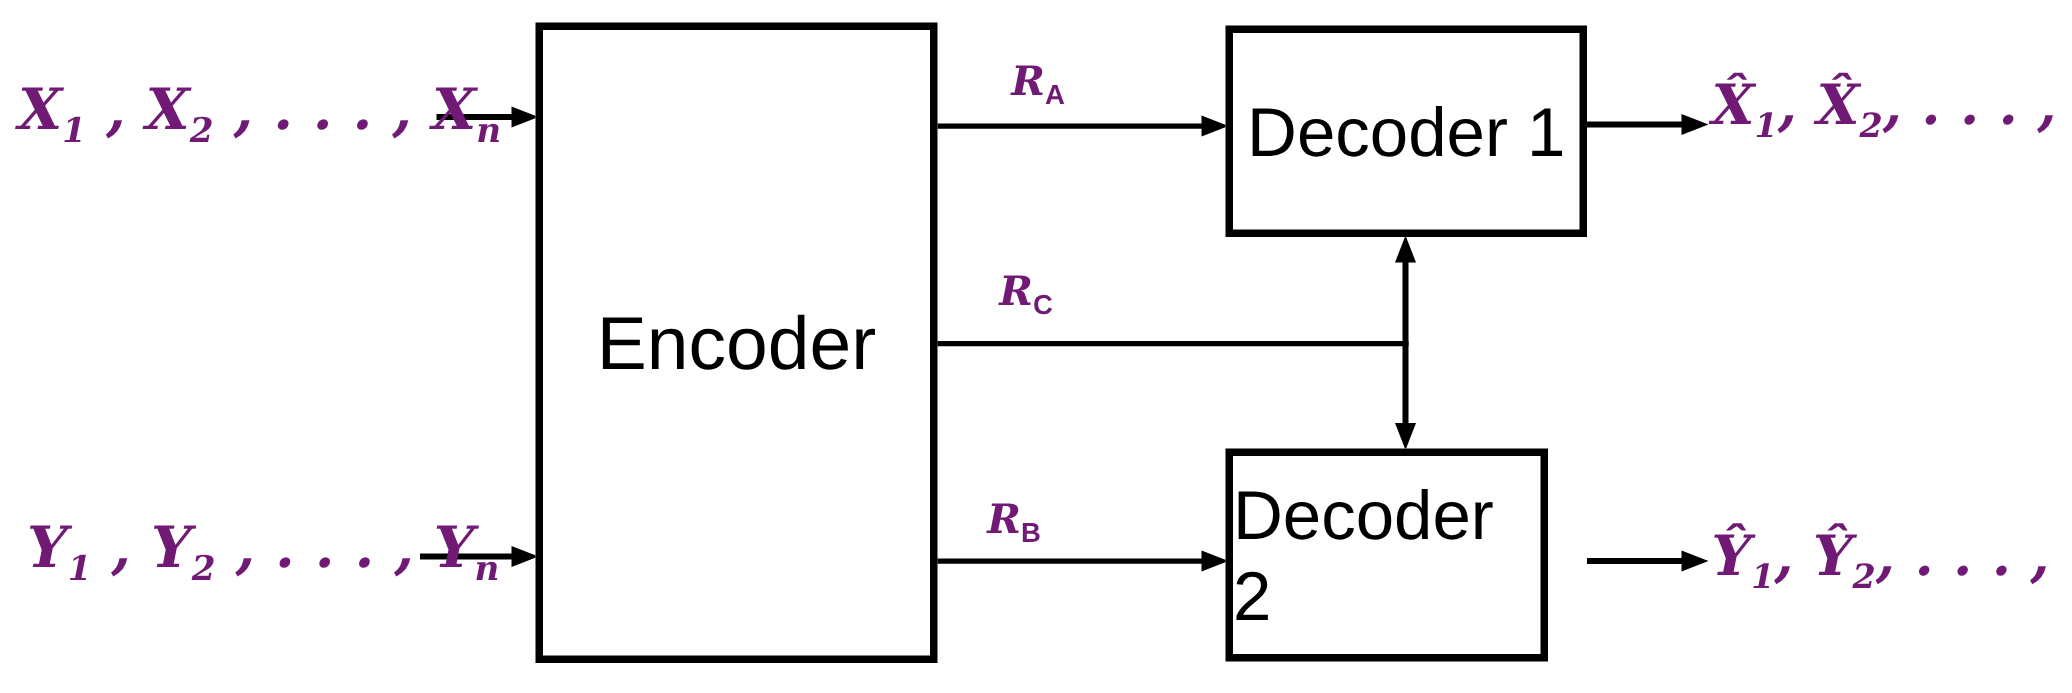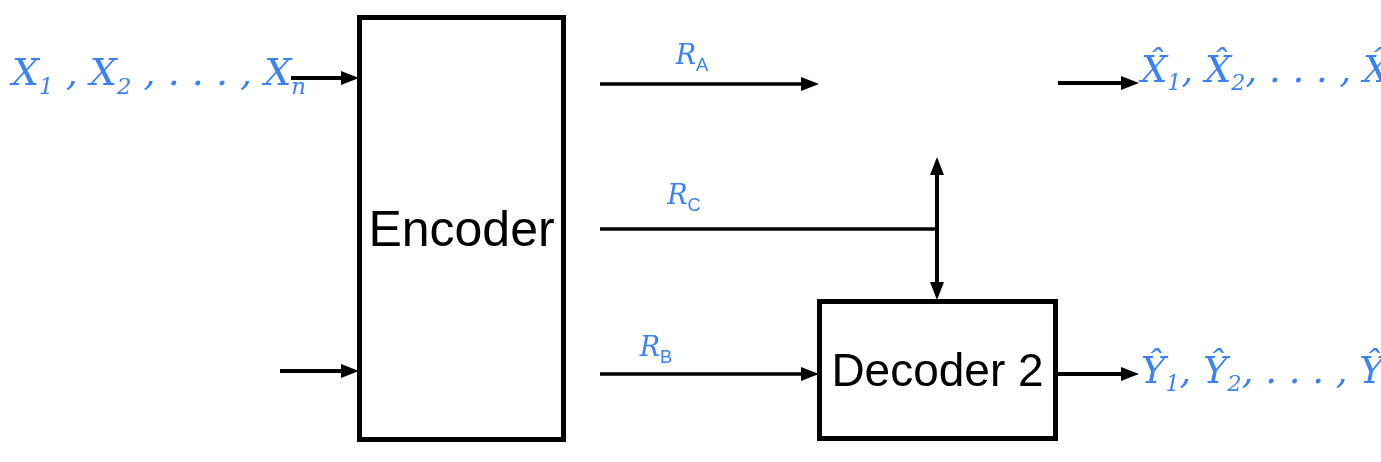--- a/index.html
+++ b/index.html
@@ -13,48 +13,49 @@
   .wires{position:absolute;left:0;top:0;width:1381px;height:462px;}
   .box{
     position:absolute;
     box-sizing:border-box;
     border:5px solid #000;
     background:#fff;
     display:flex;align-items:center;justify-content:center;
     color:#000;
     font-family:"Liberation Sans",sans-serif;
   }
-  .encoder-box{left:357px;top:15px;width:209px;height:427px;font-size:50px;}
+  .encoder-box{left:357px;top:15px;width:268px;height:427px;font-size:50px;}
   .decoder1-box{left:817px;top:17px;width:241px;height:141px;font-size:46px;}
-  .decoder2-box{left:817px;top:299px;width:241px;height:142px;font-size:46px;}
+  .decoder2-box{left:817px;top:299px;width:215px;height:142px;font-size:46px;}
   .math{
     position:absolute;
-    color:#3b82f6;
+    color:#701a75;
     font-family:"DejaVu Serif","Liberation Serif",serif;
     font-style:italic;
     white-space:nowrap;
     line-height:1.1;
+    font-weight:bold;
   }
   .math sub{line-height:0;}
   .io{font-size:38px;transform:translateY(-50%);}
   .io sub{font-size:60%;}
   .io-out{font-size:37px;}
   .rate{font-size:27px;transform:translate(-50%,-50%);}
   .rate sub{
     font-size:68%;
     font-style:normal;
     font-family:"Liberation Sans",sans-serif;
   }
   .input-x-label{left:12px;top:73px;}
   .input-y-label{left:18px;top:365px;}
   .output-x-label{left:1141px;top:70px;}
   .output-y-label{left:1141px;top:371px;}
   .ra-label{left:692px;top:55px;}
   .rc-label{left:684px;top:195px;}
-  .rb-label{left:656px;top:347px;}
+  .rb-label{left:676px;top:347px;}
 </style>
 </head>
 <body>
 
 <div class="canvas">
 
   <svg class="wires" viewBox="0 0 1381 462" aria-hidden="true">
 
     <g>
       <line x1="291" y1="78" x2="346" y2="78" stroke="#000" stroke-width="4"></line>
@@ -93,24 +94,28 @@
 
     <g>
       <line x1="1058" y1="374" x2="1126" y2="374" stroke="#000" stroke-width="4"></line>
       <polygon points="1139,374 1121,367 1121,381" fill="#000"></polygon>
     </g>
   </svg>
 
   <div class="box encoder-box">
     <span>Encoder</span>
   </div>
+  <div class="box decoder1-box">
+    <span>Decoder 1</span>
+  </div>
   <div class="box decoder2-box">
     <span>Decoder 2</span>
   </div>
 
   <div class="math io input-x-label">X<sub>1</sub> , X<sub>2</sub> , . . . , X<sub>n</sub></div>
+  <div class="math io input-y-label">Y<sub>1</sub> , Y<sub>2</sub> , . . . , Y<sub>n</sub></div>
   <div class="math io io-out output-x-label">X̂<sub>1</sub>, X̂<sub>2</sub>, . . . , X̂</div>
   <div class="math io io-out output-y-label">Ŷ<sub>1</sub>, Ŷ<sub>2</sub>, . . . , Ŷ</div>
   <div class="math rate ra-label">R<sub>A</sub></div>
   <div class="math rate rc-label">R<sub>C</sub></div>
   <div class="math rate rb-label">R<sub>B</sub></div>
 
 </div>
 
 </body></html>

